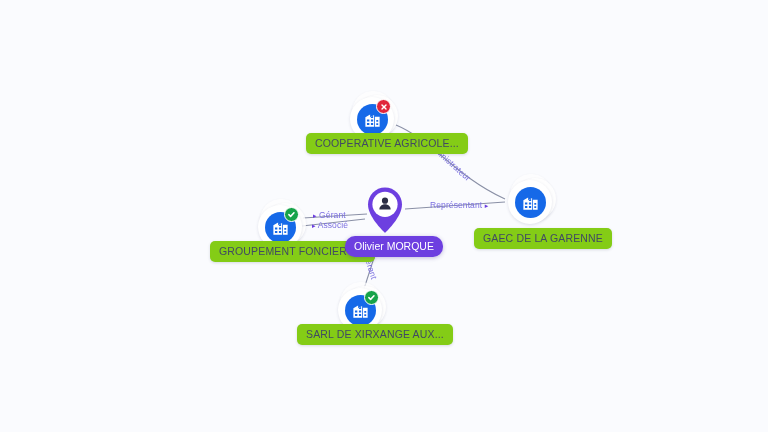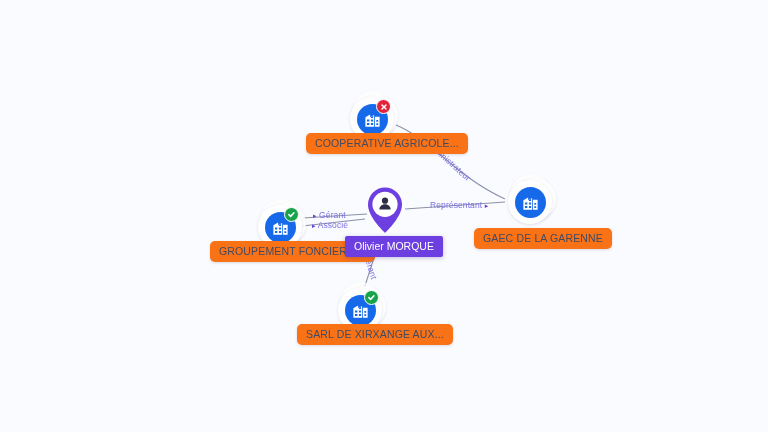--- a/index.html
+++ b/index.html
@@ -81,21 +81,21 @@
     border: 1.5px solid #ffffff;
     box-sizing: border-box;
   }
   .badge-ok { background: #16a34a; }
   .badge-ko { background: #e0243a; }
   .badge svg { display: block; }
 
   
   .node-label {
     position: absolute;
-    background: #f97316;
+    background: #84cc16;
     color: #414a63;
     font-size: 10.5px;
     letter-spacing: .15px;
     padding: 4px 9px 5px 9px;
     border-radius: 5px;
     white-space: nowrap;
     box-shadow: 0 1px 3px rgba(40,50,90,0.16);
     z-index: 8;
   }
 
@@ -112,21 +112,21 @@
     border-radius: 50%;
     background: #f0eef8;
     z-index: -1;
   }
   .person-label {
     position: absolute;
     background: #6d3fe0;
     color: #ffffff;
     font-size: 10.5px;
     padding: 4px 9px 5px 9px;
-    border-radius: 2px;
+    border-radius: 10px;
     white-space: nowrap;
     box-shadow: 0 1px 4px rgba(60,35,140,0.30);
     z-index: 9;
   }
 
   
   .edge-label {
     position: absolute;
     color: #7b6fe0;
     font-size: 8.5px;

